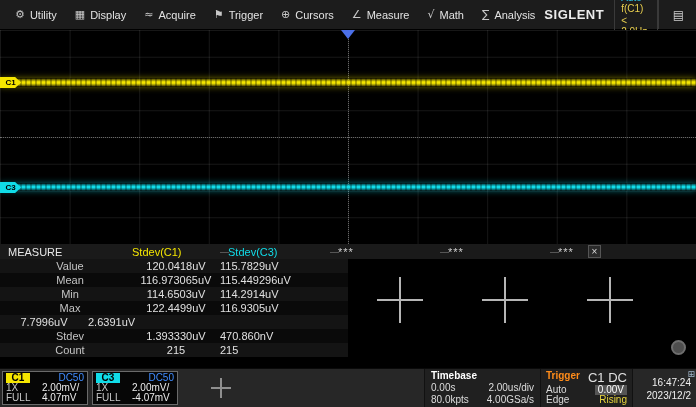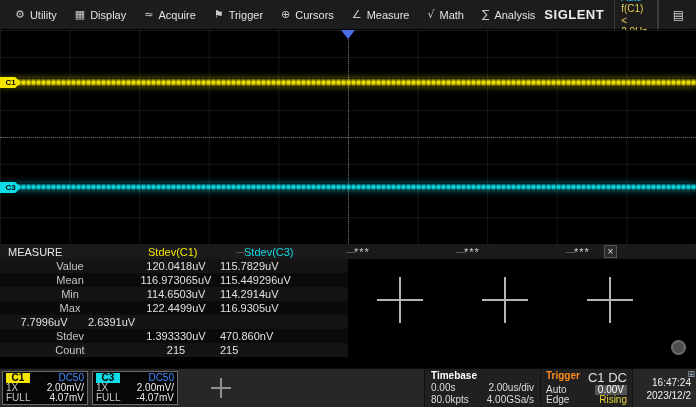--- a/index.html
+++ b/index.html
@@ -56,21 +56,21 @@
   .trig-pos { position:absolute; top:0; left:341px; width:0; height:0;
     border-left:7px solid transparent; border-right:7px solid transparent;
     border-top:9px solid #4b6fe8; }
 
   
   .measure { position:absolute; top:244px; left:0; width:696px; height:113px;
     background:#000; font-size:11px; }
   .m-header { height:15px; display:flex; align-items:center; background:#1a1a1a; }
   .m-title { width:132px; padding-left:8px; color:#e8e8e8; }
   .m-col { white-space:nowrap; }
-  .m-col.c1 { width:88px; color:#f5e600;margin-left:16px; }
+  .m-col.c1 { width:88px; color:#f5e600; }
   .m-col.c3 { width:102px; color:#10dce8; }
   .m-col.empty { width:102px; color:#cfcfcf; letter-spacing:1px; }
   .m-sep { width:8px; color:#777; font-size:9px; text-align:center; }
   .m-close { width:13px; height:13px; margin-left:14px; border:1px solid #555;
     color:#ddd; font-size:10px; line-height:11px; text-align:center;
     background:#2a2a2a; }
   .m-rows { width:348px; }
   .m-row { height:14px; display:flex; align-items:center;text-align:center; }
   .m-row:nth-child(odd) { background:#141414; }
   .m-row:nth-child(even) { background:#0a0a0a; }
@@ -94,21 +94,21 @@
   .ch-box { width:86px; margin:2px 2px; background:#060606; border:1px solid #6a6a6a;
     display:grid; grid-template-columns:36px 1fr; align-content:space-between;
     padding:1px 3px; line-height:1; }
   .ch-box > span { display:block; height:10px; }
   .ch-chip { font-weight:bold; color:#000; padding:0 3px; width:24px;
     text-align:center; }
   .chip-c1 { background:#f5e600; }
   .chip-c3 { background:#10dce8; }
   .coupling { color:#3f8cff; text-align:right; }
   .ch-left { color:#c8c8c8; }
-  .ch-right { color:#ececec; text-align:right; }
+  .ch-right { color:#ececec; }
   .add-tile { width:66px; margin:2px 8px; position:relative; }
   .add-tile::before { content:""; position:absolute; left:50%; top:7px; bottom:7px;
     width:2px; background:#8f8f8f; transform:translateX(-50%); }
   .add-tile::after { content:""; position:absolute; top:50%; left:23px; right:23px;
     height:2px; background:#8f8f8f; transform:translateY(-50%); }
   .spacer { flex:1; }
   .tb-box { width:116px; background:#202020; border-left:1px solid #111;
     padding:2px 6px; display:flex; flex-direction:column;
     justify-content:space-between; }
   .tb-row { display:flex; justify-content:space-between; line-height:1; }

